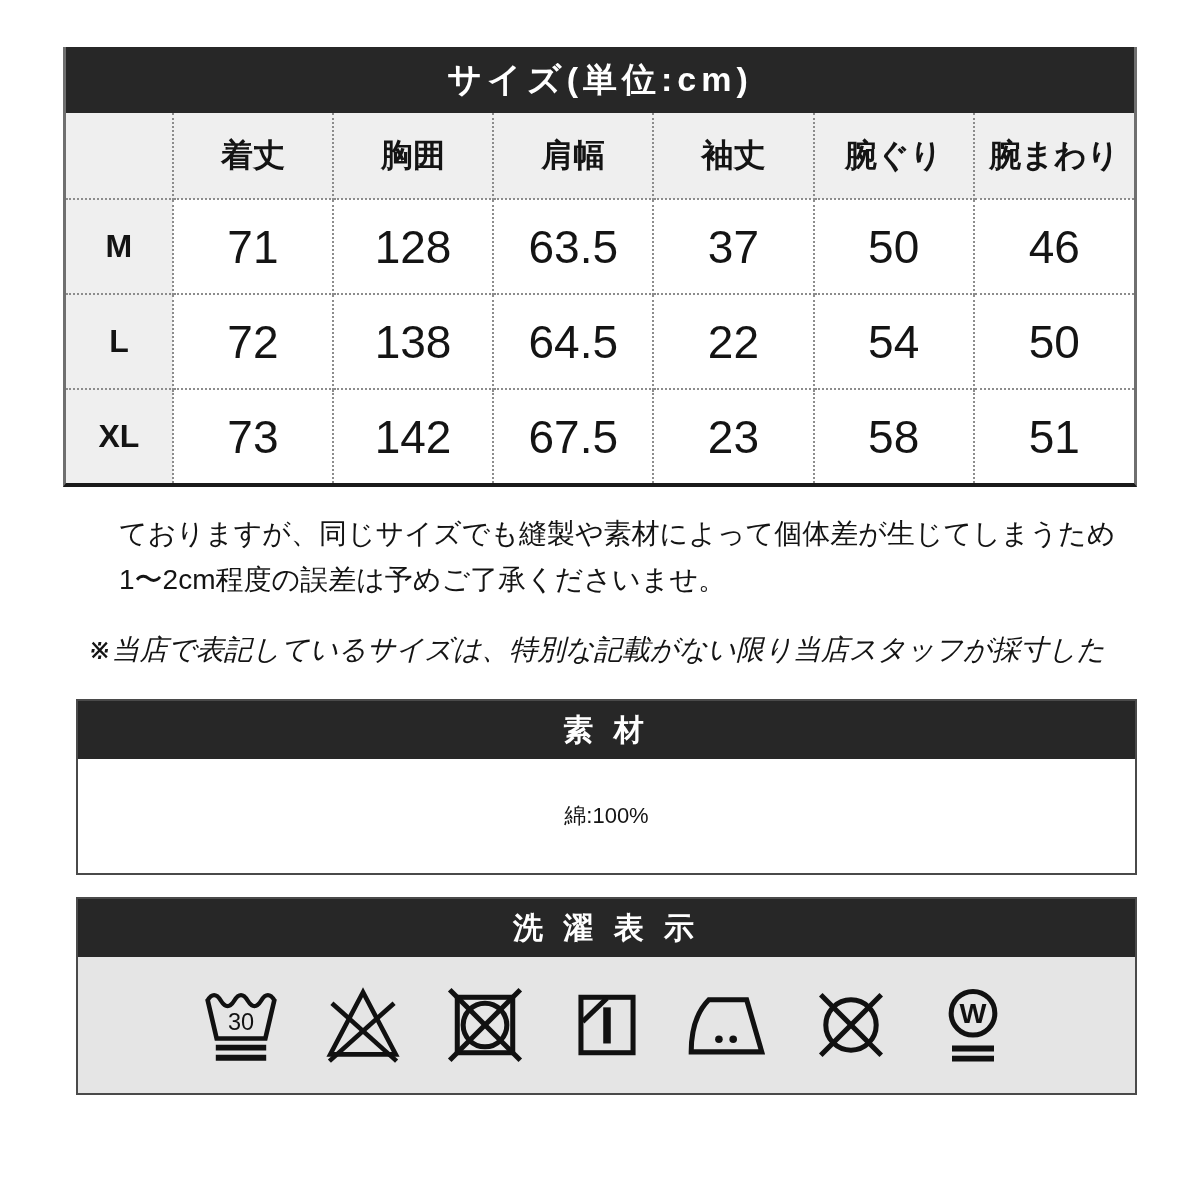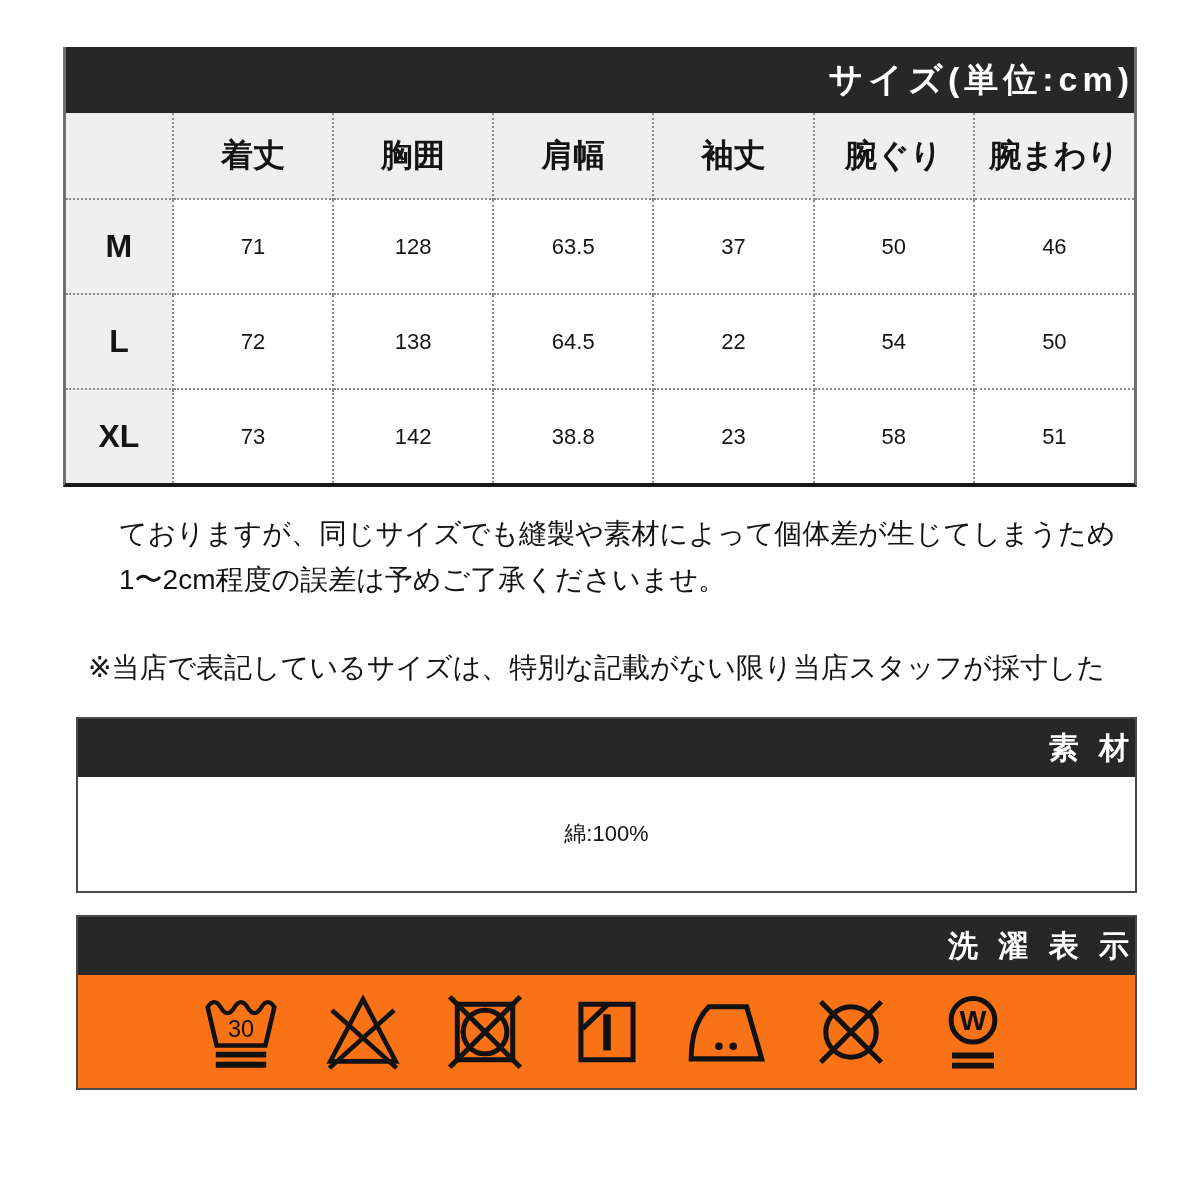--- a/index.html
+++ b/index.html
@@ -11,52 +11,52 @@
     overflow:hidden;
   }
   
   .size-table-wrap{
     border-left:3px solid #6f6f6f;
     border-right:3px solid #6f6f6f;
     border-bottom:4px solid #1a1a1a;
   }
   .bar{
     background:#272727;color:#fff;font-weight:bold;
-    display:flex;align-items:center;justify-content:flex-end;
+    display:flex;align-items:center;justify-content:center;
   }
   .size-title-bar{height:66px;font-size:34px;letter-spacing:5px;}
   table.size-grid{width:100%;border-collapse:collapse;table-layout:fixed;padding-left:8px;}
   .size-grid th,.size-grid td{
     border:2px dotted #8c8c8c;text-align:center;vertical-align:middle;
     padding:0;
   }
   .size-grid thead th{
     height:85px;background:#efefef;font-size:32px;font-weight:bold;border-top:none;
   }
   .size-grid tbody th{background:#efefef;font-size:32px;font-weight:bold;}
-  .size-grid tbody td{height:93px;background:#fff;font-size:22px;font-weight:normal;}
+  .size-grid tbody td{height:93px;background:#fff;font-size:46px;font-weight:normal;}
   .size-grid tr > *:first-child{border-left:none;}
   .size-grid tr > *:last-child{border-right:none;}
   .size-grid tbody tr:last-child > *{border-bottom:none;}
   
   .note{margin:24px 0 0 25px;font-size:28px;line-height:46px;color:#141414;}
-  .note + .note{margin-top:42px;}
+  .note + .note{margin-top:24px;font-style:italic;}
   .note .cont{padding-left:31px;}
   
   .section-box{border:2px solid #4a4a4a;margin-left:13px;}
   .material-box{margin-top:26px;}
   .laundry-box{margin-top:22px;}
   .section-bar{height:58px;font-size:30px;letter-spacing:6px;}
   .material-body{
     height:114px;display:flex;align-items:center;justify-content:center;
     font-size:22px;background:#fff;
   }
   .laundry-body{
-    height:113px;display:flex;align-items:center;justify-content:center;
-    gap:34px;background:#f97316;
+    height:136px;display:flex;align-items:center;justify-content:center;
+    gap:34px;background:#e5e5e5;
   }
   .care-icon{width:88px;height:84px;display:block;}
   .care-icon path,.care-icon line,.care-icon rect,.care-icon circle{stroke:#111;}
   .care-icon .filled{stroke:none;fill:#111;}
   .care-icon text{
     fill:#111;font-family:"Liberation Sans","DejaVu Sans",sans-serif;
   }
 </style>
 </head>
 <body>
@@ -104,21 +104,21 @@
           <td>138</td>
           <td>64.5</td>
           <td>22</td>
           <td>54</td>
           <td>50</td>
         </tr>
         <tr>
           <th>XL</th>
           <td>73</td>
           <td>142</td>
-          <td>38.8</td>
+          <td>67.5</td>
           <td>23</td>
           <td>58</td>
           <td>51</td>
         </tr>
       </tbody>
     </table>
   </section>
 
   <div class="note">
     <div class="line cont">ておりますが、同じサイズでも縫製や素材によって個体差が生じてしまうため</div>

